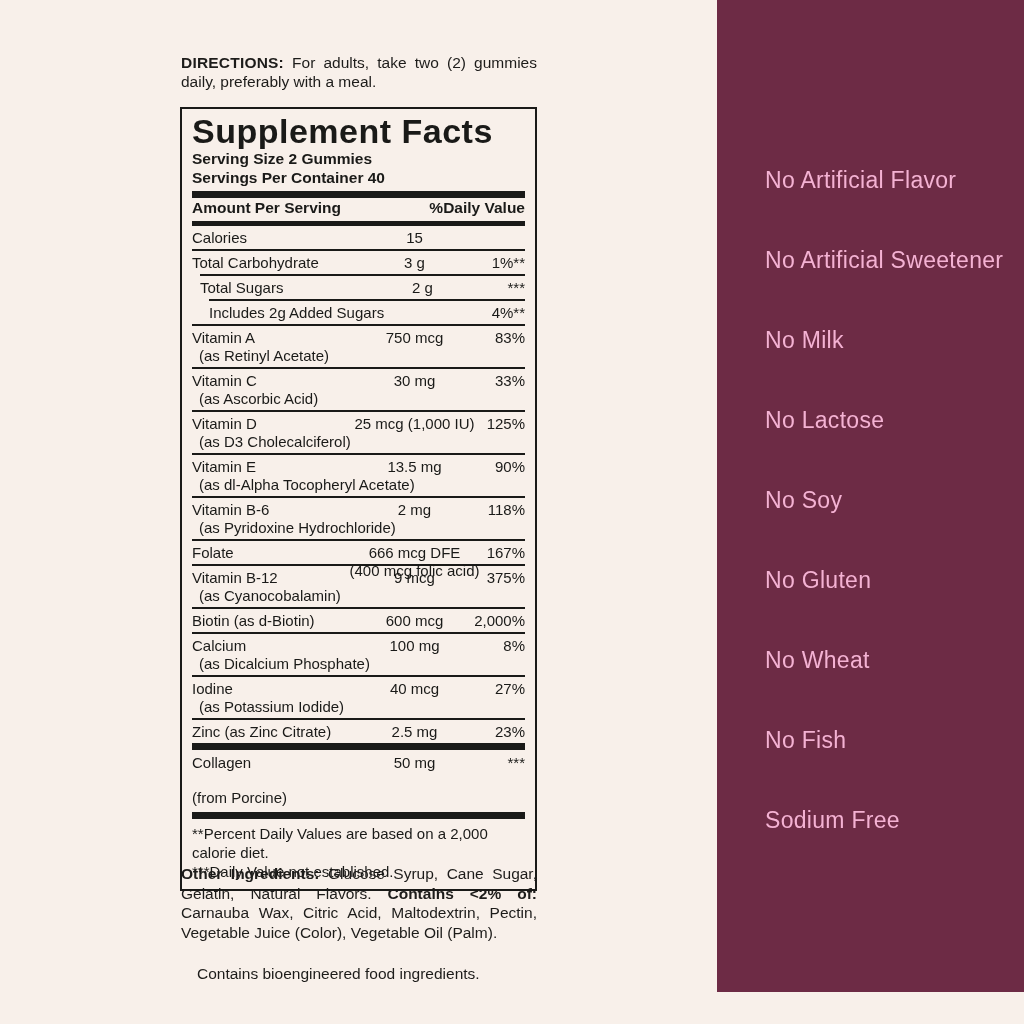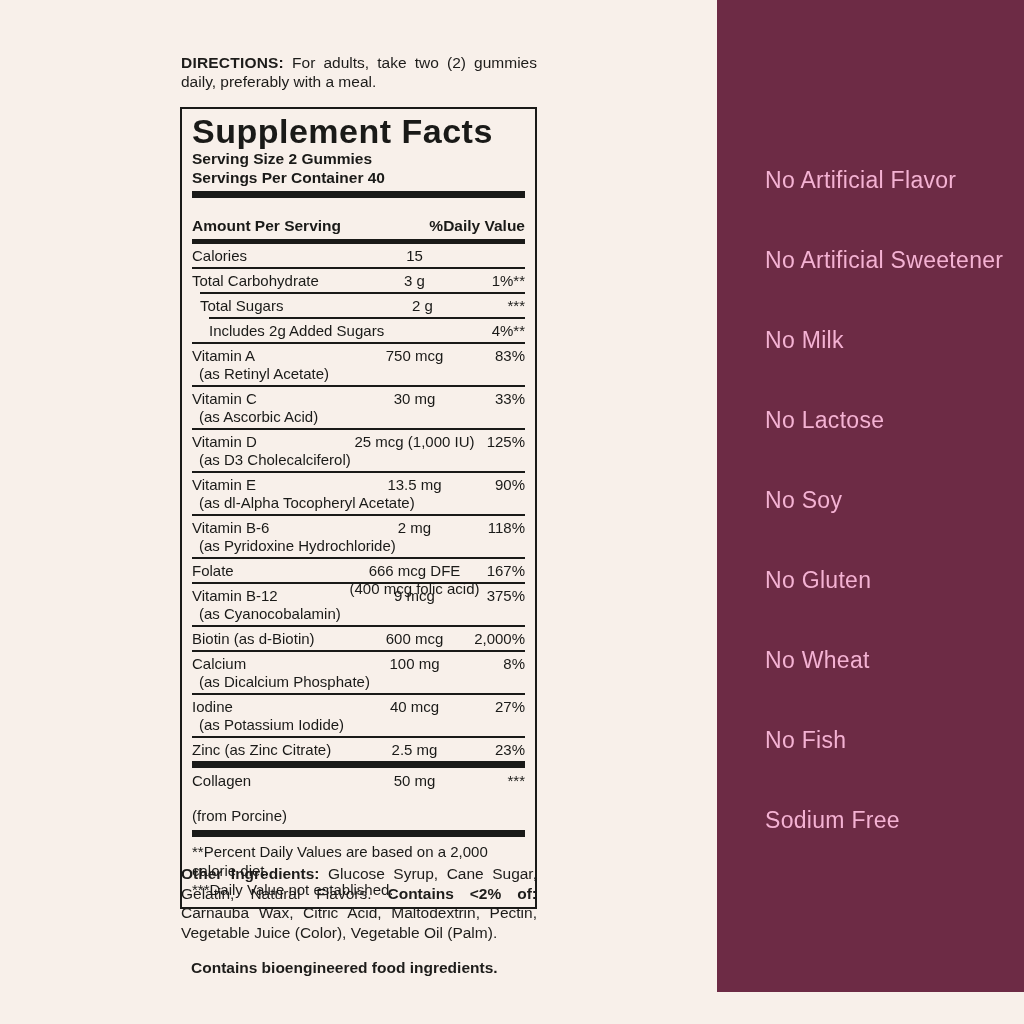--- a/index.html
+++ b/index.html
@@ -21,21 +21,21 @@
     border: 2px solid #1a1a18; padding: 4px 10px 8px; color: #1a1a18;
   }
   .sf-title {
     font-size: 34px; font-weight: 800; letter-spacing: 0.5px;
     line-height: 36px; white-space: nowrap; overflow: hidden;
   }
   .serving { font-size: 15.5px; font-weight: bold; line-height: 19px; }
   .bar-thick { height: 7px; background: #1a1a18; margin: 4px 0 1px; }
   .sf-header {
     display: flex; justify-content: space-between; align-items: baseline;
-    font-weight: bold; font-size: 15.5px; padding: 18px 0 4px;
+    font-weight: bold; font-size: 15.5px; padding: 0 0 4px;
     border-bottom: 5px solid #1a1a18;
   }
   .row {
     display: flex; align-items: flex-start; position: relative;
     font-size: 15px; line-height: 18px; padding: 3px 0 2px;
     border-top: 2px solid #1a1a18;
   }
   .row.nb { border-top: none; }
   .row.ind1 { margin-left: 8px; }
   .row.ind2 { margin-left: 17px; }
@@ -50,21 +50,21 @@
   .footnotes {
     border-top: 7px solid #1a1a18; margin-top: 0; padding-top: 5px;
     font-size: 15px; line-height: 19px;
   }
   .other-ingredients {
     position: absolute; left: 181px; top: 864px; width: 356px;
     font-size: 15.5px; line-height: 19.5px; text-align: justify; margin: 0;
   }
   .bio-note {
     position: absolute; left: 181px; top: 948px; width: 356px;
-    font-size: 15.5px; line-height: 19px; margin: 10px; font-weight: bold;
+    font-size: 15.5px; line-height: 19px; margin: 16px;
   }
   
   .claims-panel {
     position: absolute; left: 717px; top: 0; width: 307px; height: 992px;
     background: #6d2b45;
   }
   .claims-list {
     display: flex; flex-direction: column; gap: 51px;
     padding: 166px 0 0 48px;
   }

